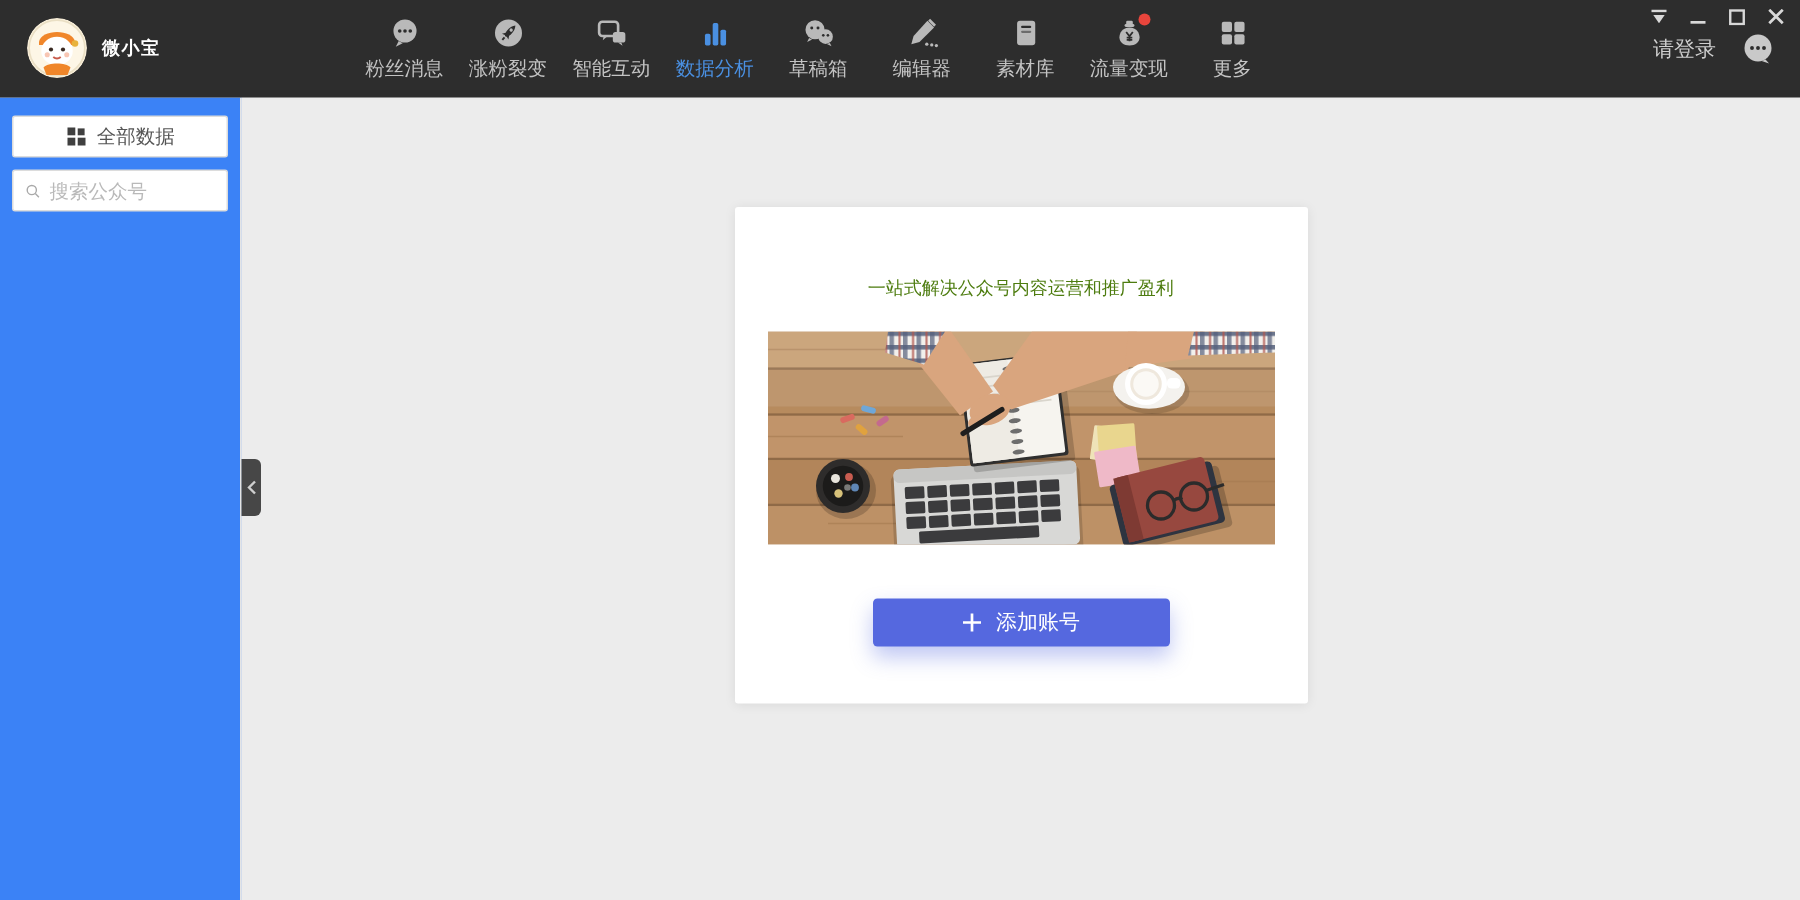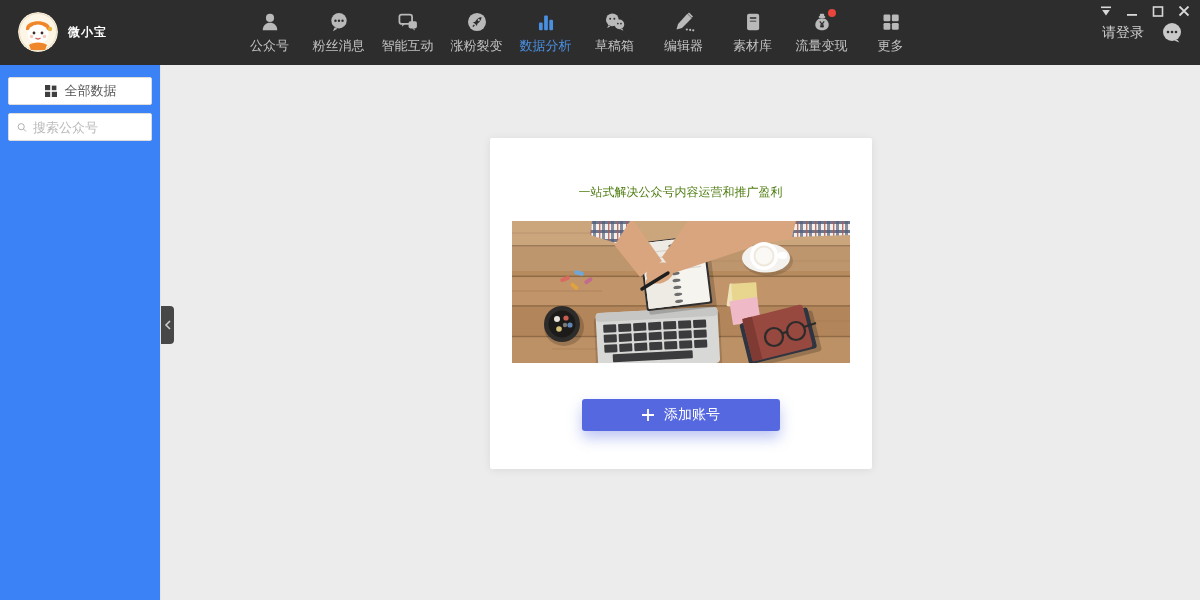--- a/index.html
+++ b/index.html
@@ -64,67 +64,58 @@
         <circle cx="13.5" cy="24.5" r="1.7" fill="#f6b8a0" opacity="0.8"></circle>
         <circle cx="26.5" cy="24.5" r="1.7" fill="#f6b8a0" opacity="0.8"></circle>
         <path d="M11 33 C14 29.5 26 29.5 29 33 L27 38 L13 38 Z" fill="#f0862a"></path>
       </svg>
     </span>
     <span class="app-name">微小宝</span>
   </div>
 
   <div class="nav">
 
-    <div class="nav-item">
-      <span class="nav-icon">
-        <svg viewBox="0 0 20 20">
-            <circle cx="10" cy="6.3" r="3.7" fill="#b9b9b9"></circle>
-            <path d="M3.4 17.6 c0-4.6 3.1-7 6.6-7 s6.6 2.4 6.6 7 z" fill="#b9b9b9"></path>
-          </svg>
-      </span>
-      <span class="nav-label">公众号</span>
-    </div>
 
     <div class="nav-item">
       <span class="nav-icon">
         <svg viewBox="0 0 20 20">
             <circle cx="10" cy="8.8" r="7" fill="#b9b9b9"></circle>
             <path d="M6.2 14.8 L4.4 18.4 L8.6 16.2 Z" fill="#b9b9b9"></path>
             <circle cx="6.8" cy="8.8" r="1.1" fill="#2d2d2d"></circle>
             <circle cx="10" cy="8.8" r="1.1" fill="#2d2d2d"></circle>
             <circle cx="13.2" cy="8.8" r="1.1" fill="#2d2d2d"></circle>
           </svg>
       </span>
       <span class="nav-label">粉丝消息</span>
-    </div>
-
-    <div class="nav-item">
-      <span class="nav-icon">
-        <svg viewBox="0 0 20 20">
-            <rect x="2.2" y="3.2" width="11.5" height="8.6" rx="2" fill="none" stroke="#b9b9b9" stroke-width="1.6"></rect>
-            <path d="M5 11.8 L4.4 14.4 L7.4 11.8 Z" fill="#b9b9b9"></path>
-            <rect x="10.5" y="9.4" width="7.6" height="6.4" rx="1.6" fill="#b9b9b9"></rect>
-            <path d="M15.6 15.8 L16.4 17.8 L13.6 15.8 Z" fill="#b9b9b9"></path>
-          </svg>
-      </span>
-      <span class="nav-label">智能互动</span>
     </div>
 
     <div class="nav-item">
       <span class="nav-icon">
         <svg viewBox="0 0 20 20">
             <circle cx="10" cy="10" r="8.2" fill="#b9b9b9"></circle>
         <g transform="rotate(42 10 10)">
               <path d="M10 3.8 C11.6 5.6 12 8.5 11.4 11 L12.6 13 L10.8 12.4 C10.3 12.9 9.7 12.9 9.2 12.4 L7.4 13 L8.6 11 C8 8.5 8.4 5.6 10 3.8 Z" fill="#2d2d2d"></path>
               <circle cx="10" cy="7.6" r="1" fill="#b9b9b9"></circle>
               <path d="M10 13.6 L10 15.6" stroke="#2d2d2d" stroke-width="1.2"></path>
             </g>
           </svg>
       </span>
       <span class="nav-label">涨粉裂变</span>
+    </div>
+
+    <div class="nav-item">
+      <span class="nav-icon">
+        <svg viewBox="0 0 20 20">
+            <rect x="2.2" y="3.2" width="11.5" height="8.6" rx="2" fill="none" stroke="#b9b9b9" stroke-width="1.6"></rect>
+            <path d="M5 11.8 L4.4 14.4 L7.4 11.8 Z" fill="#b9b9b9"></path>
+            <rect x="10.5" y="9.4" width="7.6" height="6.4" rx="1.6" fill="#b9b9b9"></rect>
+            <path d="M15.6 15.8 L16.4 17.8 L13.6 15.8 Z" fill="#b9b9b9"></path>
+          </svg>
+      </span>
+      <span class="nav-label">智能互动</span>
     </div>
 
     <div class="nav-item active">
       <span class="nav-icon">
         <svg viewBox="0 0 20 20">
             <rect x="3.6" y="10.5" width="3.4" height="7" rx="1" fill="#4a90e2"></rect>
             <rect x="8.3" y="4" width="3.4" height="13.5" rx="1" fill="#4a90e2"></rect>
             <rect x="13" y="8" width="3.4" height="9.5" rx="1" fill="#4a90e2"></rect>
           </svg>
       </span>

